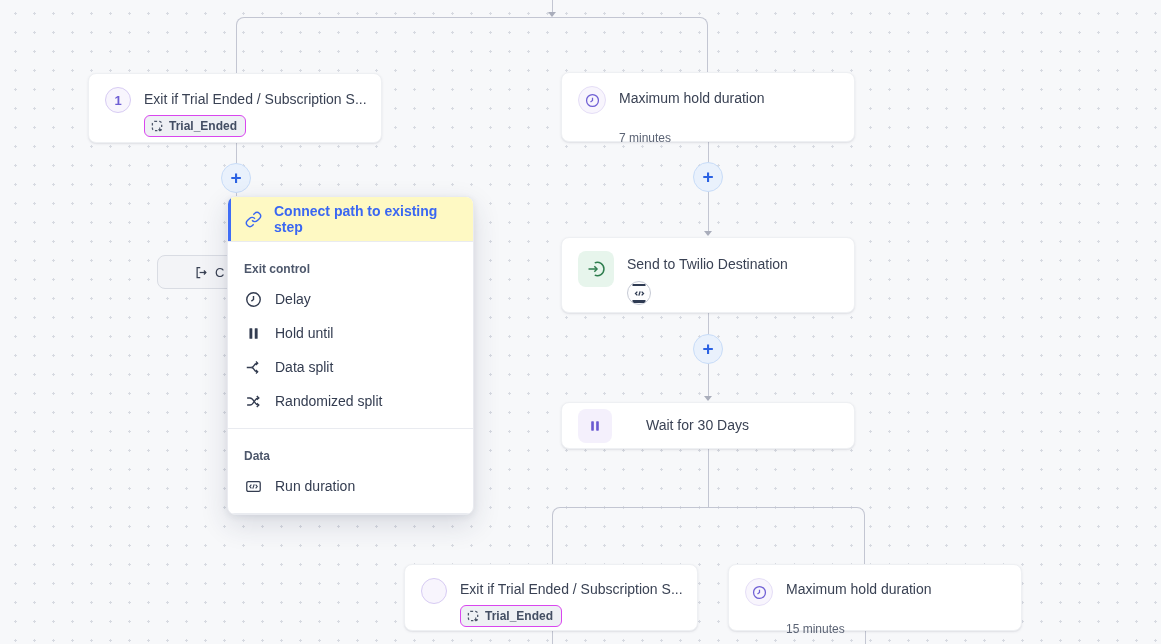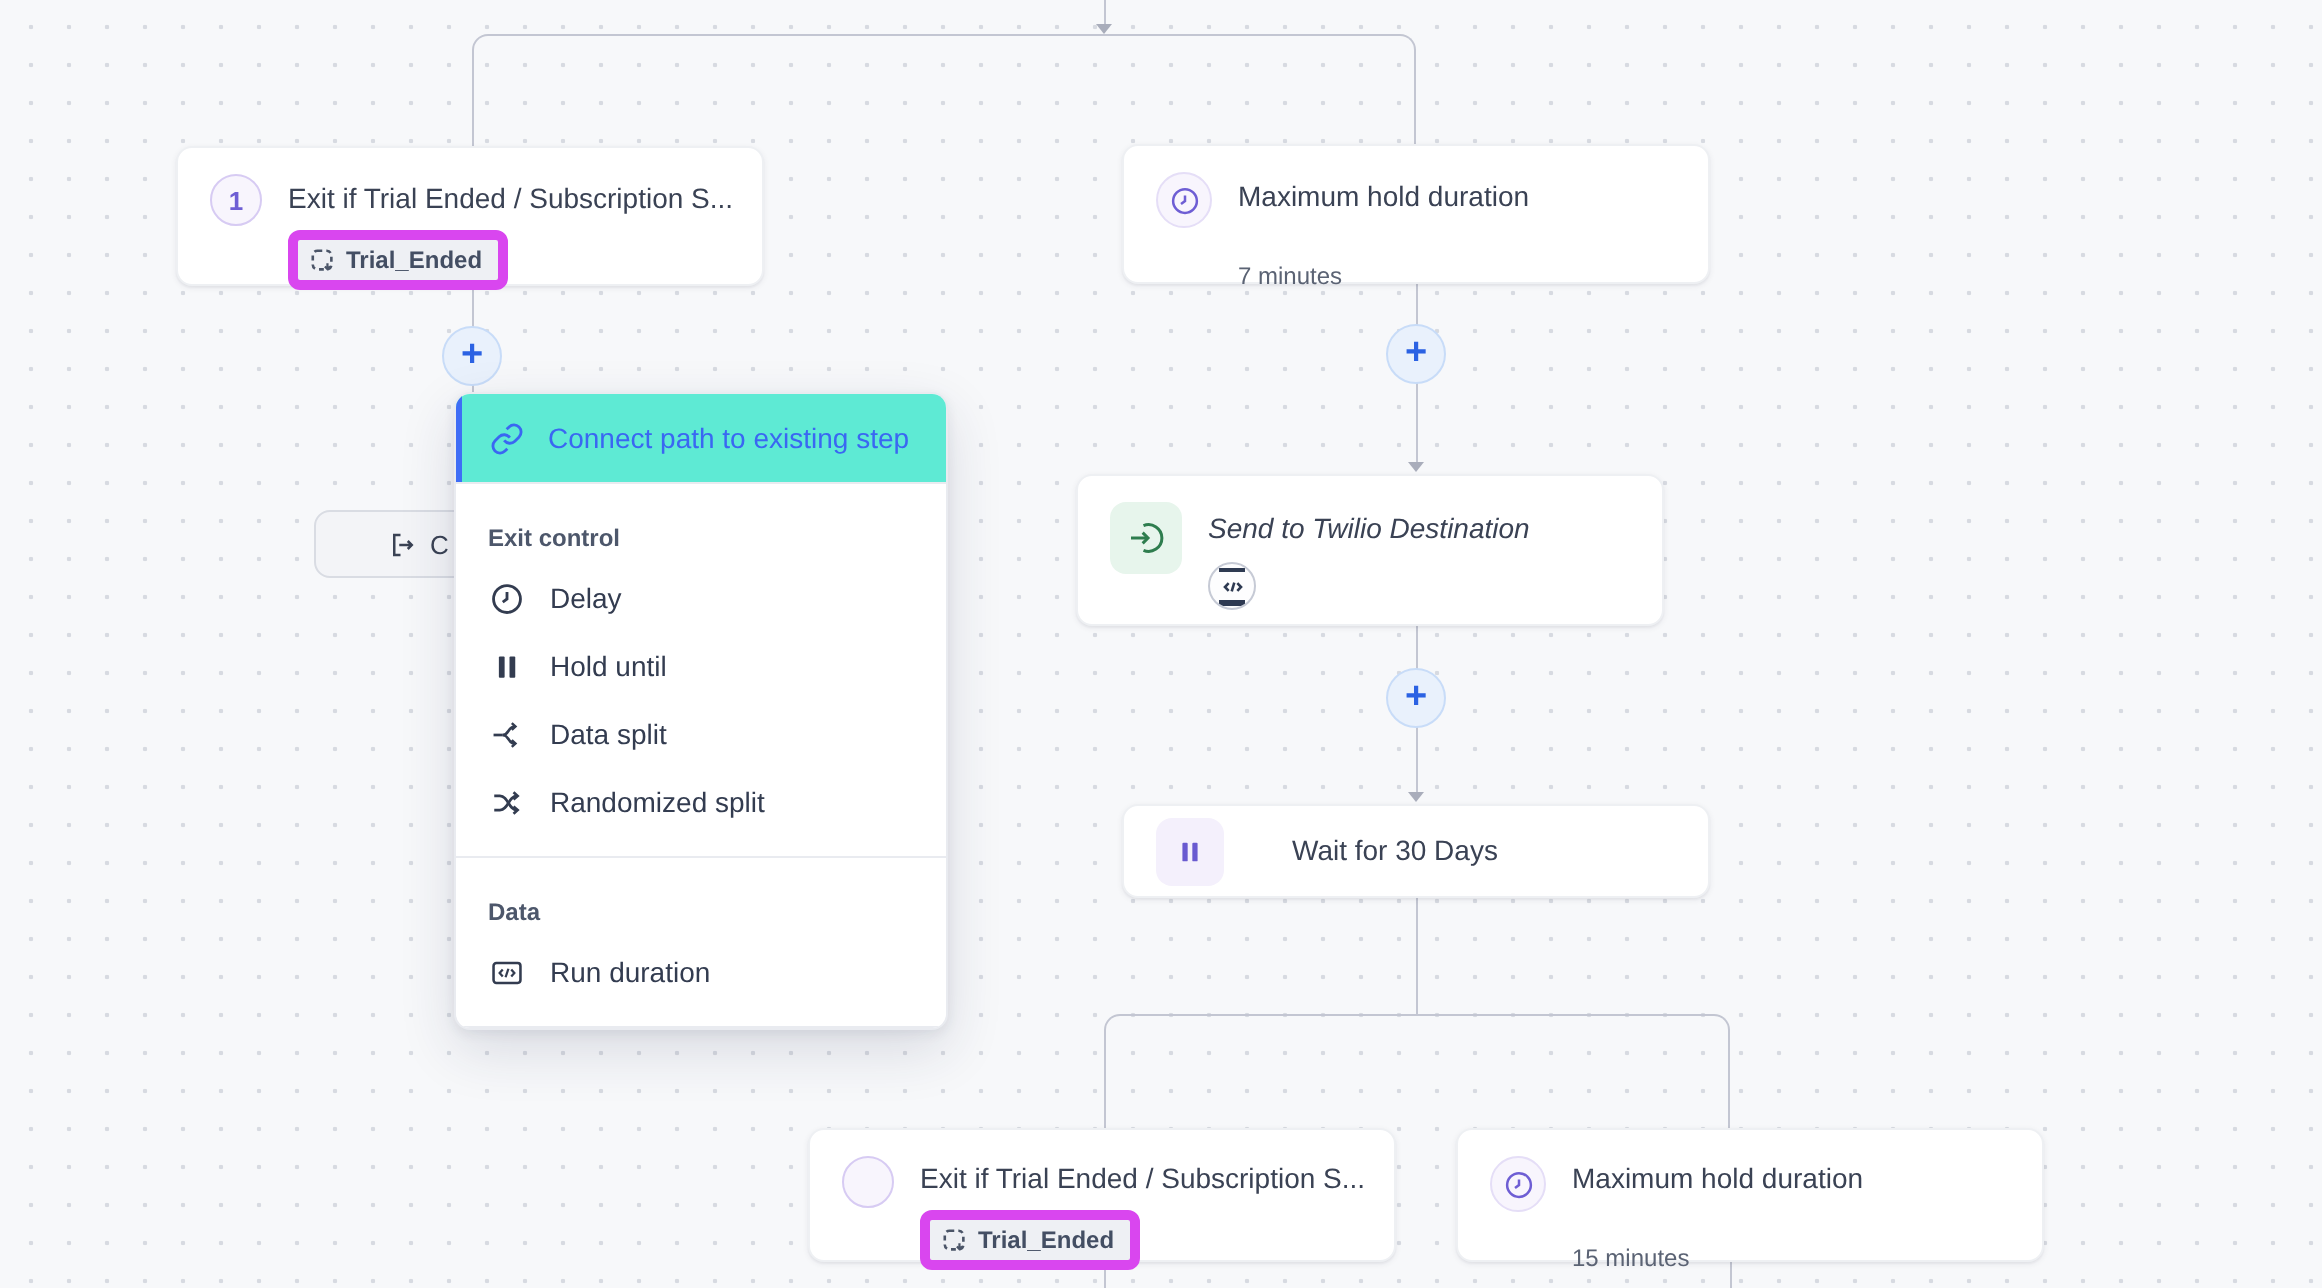--- a/index.html
+++ b/index.html
@@ -34,21 +34,21 @@
   .badge-num { width:26px; height:26px; border-radius:50%; background:#f8f5fd; border:1px solid #d7cbf3;
                color:#6e5ed4; font-size:13px; font-weight:600; display:flex; align-items:center;
                justify-content:center; flex:0 0 auto; }
   .icon-circle { width:28px; height:28px; border-radius:50%; background:#f8f5fd; border:1px solid #e5def7;
                display:flex; align-items:center; justify-content:center; flex:0 0 auto; }
   .icon-square { border-radius:8px; display:flex; align-items:center; justify-content:center; flex:0 0 auto; }
   .sq-green { width:36px; height:36px; background:#e7f5ec; }
   .sq-purple { width:34px; height:34px; background:#f4f0fc; }
 
   .tag { margin-top:7px; display:inline-flex; align-items:center; gap:5px; background:#eef0f4;
-         border:5px solid #d946ef; border-radius:6px; padding:3px 8px 3px 6px;
+         border:1px solid #d946ef; border-radius:6px; padding:3px 8px 3px 6px;
          font-size:12px; font-weight:600; color:#434e63; }
 
   .fn-badge { position:relative; margin-top:8px; width:24px; height:24px; border-radius:50%;
               background:#fdfdfe; border:1px solid #c6cad5; overflow:hidden;
               display:flex; align-items:center; justify-content:center; }
   .fn-badge .bar { position:absolute; left:50%; transform:translateX(-50%); width:13px; height:2.5px; background:#2e3a52; }
   .fn-badge .bar.top { top:1.5px; } .fn-badge .bar.bot { bottom:1.5px; }
 
   .plus-btn { position:absolute; width:30px; height:30px; border-radius:50%; background:#e9f1fc;
               border:1px solid #c8dcf8; color:#2b62e3; display:flex; align-items:center;
@@ -59,21 +59,21 @@
                background:#f3f4f7; border:1px solid #d9dce3; border-radius:8px;
                display:flex; align-items:center; padding-left:36px; gap:6px;
                font-size:13px; color:#3a4254; }
 
   
   .menu { position:absolute; left:227px; top:196px; width:247px; z-index:10;
           background:#fff; border:1px solid #e9ebf0; border-radius:8px;
           box-shadow:0 10px 28px rgba(35,45,75,.14), 0 2px 6px rgba(35,45,75,.08);
           overflow:hidden; }
   .menu-connect { display:flex; align-items:center; gap:12px; height:44px; padding:0 16px 0 13px;
-          background:#5eead4; border-left:3px solid #3f6df6; cursor:pointer; }
+          background:#fef9c3; border-left:3px solid #3f6df6; cursor:pointer;font-weight:bold; }
   .menu-connect .lbl { font-size:14px; color:#3a67f2; }
   .menu-divider { height:1px; background:#e9ebf0; }
   .menu-section { padding:6px 0 10px; }
   .menu-header { padding:14px 16px 6px; font-size:12px; font-weight:700; color:#4d576b; }
   .menu-row { display:flex; align-items:center; gap:13px; padding:8px 16px; font-size:14px;
               color:#333c50; cursor:pointer; }
   .mi { width:18px; height:18px; flex:0 0 auto; display:flex; align-items:center; justify-content:center; }
 </style>
 </head>
 <body>
@@ -120,21 +120,21 @@
         <circle cx="12" cy="12" r="9.5"></circle>
           <polyline points="12 7.5 12 12 8.8 14.4"></polyline>
       </svg>
     </span>
     <div class="card-col" style="padding-top:4px;">
       <span class="card-title">Maximum hold duration</span>
       <span class="card-sub">7 minutes</span>
     </div>
   </div>
 
-  <div class="card" style="left:538px; top:237px; width:294px; height:76px;font-style:italic;">
+  <div class="card" style="left:561px; top:237px; width:294px; height:76px;">
     <span class="icon-square sq-green">
       <svg width="20" height="20" viewBox="0 0 24 24" fill="none" stroke="#2e7d4e" stroke-width="1.8">
         <path d="M10.5 4.6 a8 8 0 1 1 0 14.8"></path>
         <line x1="3" y1="12" x2="13" y2="12"></line>
         <polyline points="10 8.8 13.2 12 10 15.2"></polyline>
       </svg>
     </span>
     <div class="card-col" style="padding-top:5px;">
       <span class="card-title">Send to Twilio Destination</span>
       <span class="fn-badge">

